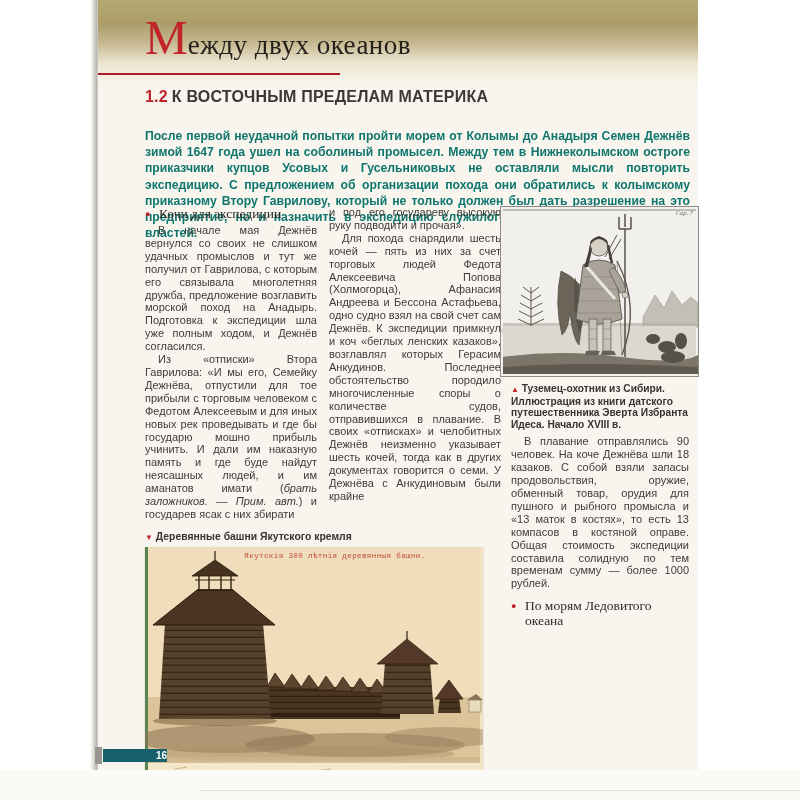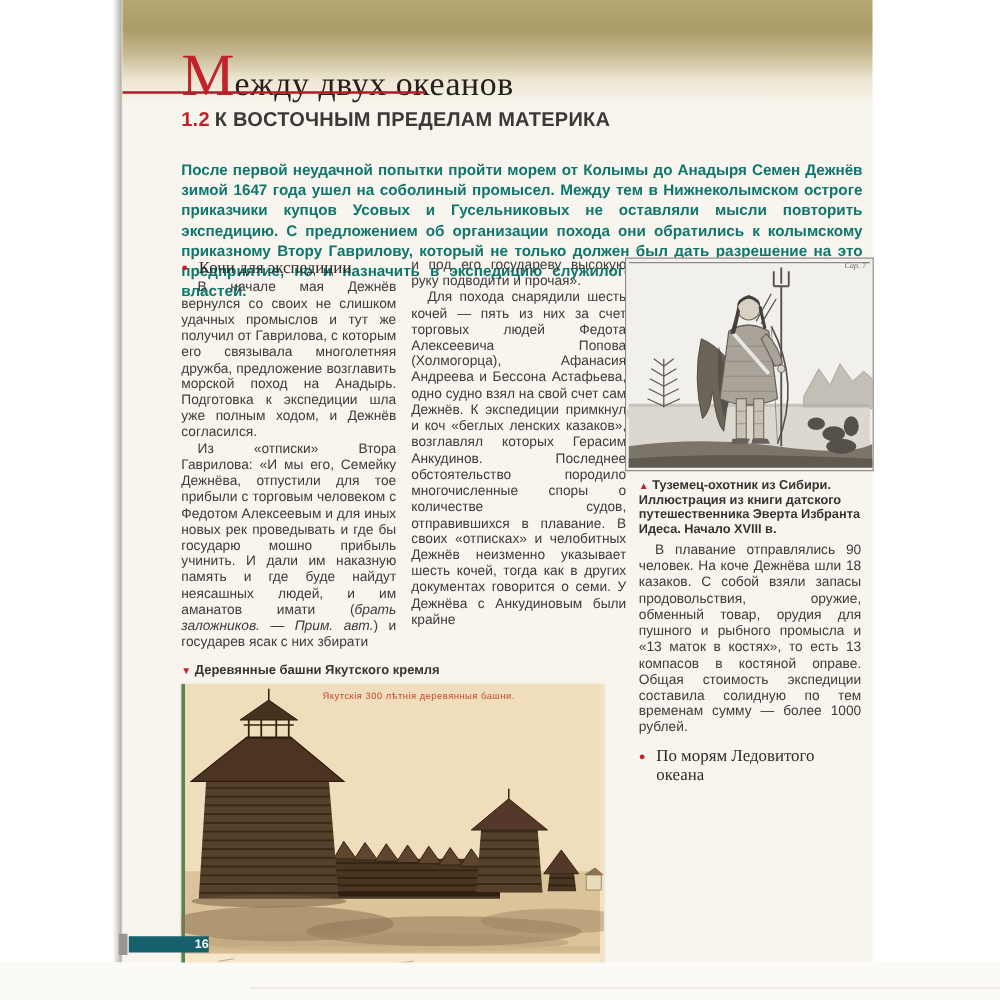--- a/index.html
+++ b/index.html
@@ -8,21 +8,21 @@
   .canvas { position:relative; width:800px; height:800px; overflow:hidden; background:#ffffff; }
 
   .page-edge { position:absolute; left:90px; top:0; width:8px; height:770px;
     background:linear-gradient(90deg,#ffffff 0%,#dddbd5 45%,#b9b7b1 80%,#d0cec8 100%); }
 
   .page { position:absolute; left:98px; top:0; width:600px; height:770px; background:#f8f5ee; }
 
   .topband { position:absolute; left:0; top:0; width:100%; height:84px;
     background:linear-gradient(180deg,#b6a873 0%,#ab9c68 28%,#c7ba92 52%,#ece5d0 75%,#f8f5ee 100%); }
 
-  .running-head { position:absolute; left:47px; top:37px; font-family:"Liberation Serif", serif; white-space:nowrap; }
+  .running-head { position:absolute; left:47px; top:14px; font-family:"Liberation Serif", serif; white-space:nowrap; }
   .running-head .dropcap { font-size:48px; line-height:48px; color:#c0242a; font-weight:400; }
   .running-head .run-rest { font-size:27px; color:#24211d; letter-spacing:.5px; }
   .red-rule { position:absolute; left:0; top:73px; width:242px; height:2px; background:#ab1f24; }
 
   .section-head { position:absolute; left:47px; top:88px; font-size:16px; font-weight:bold; letter-spacing:.2px; }
   .sec-num { color:#c0242a; margin-right:4px; }
   .sec-title { color:#3a3936; }
 
   .intro { position:absolute; left:47px; top:128px; width:545px; font-size:12.2px; line-height:16.2px;
     font-weight:bold; color:#0f766e; text-align:justify; }
@@ -49,21 +49,21 @@
 
   .pc-caption { font-size:10.4px; font-weight:bold; color:#363430; margin:10px 0 5px 0; }
 
   .engraving { position:relative; width:199px; height:171px; margin-left:-11px;
     background:#f1f0ec; border:1px solid #8e8c85; }
   .engraving svg { position:absolute; left:0; top:0; }
   .eng-label { position:absolute; top:2px; right:5px; font-family:"Liberation Serif", serif;
     font-style:italic; font-size:6.5px; color:#6e6a62; }
 
   .postcard { position:relative; width:338px; height:238px; background:#f2e2c3;
-    box-shadow:0 1px 2px rgba(0,0,0,.15); }
+    box-shadow:0 1px 2px rgba(0,0,0,.15);font-family:Liberation Mono, monospace; }
   .postcard svg { position:absolute; left:0; top:0; }
   .pc-title { position:absolute; left:44px; right:2px; text-align:center; color:#c24a35;
     font-size:7.5px; letter-spacing:.4px; line-height:9px; }
   .pc-title.ru { top:5px; }
   .pc-title.fr { top:14px; }
 
   .footer-tab { position:absolute; left:-3px; top:747px; width:7px; height:17px; background:#98968f; }
   .page-num-box { position:absolute; left:5px; top:749px; width:64px; height:13px; background:#15606a;
     color:#ffffff; font-size:10px; font-weight:bold; text-align:right; line-height:13px; }
 

